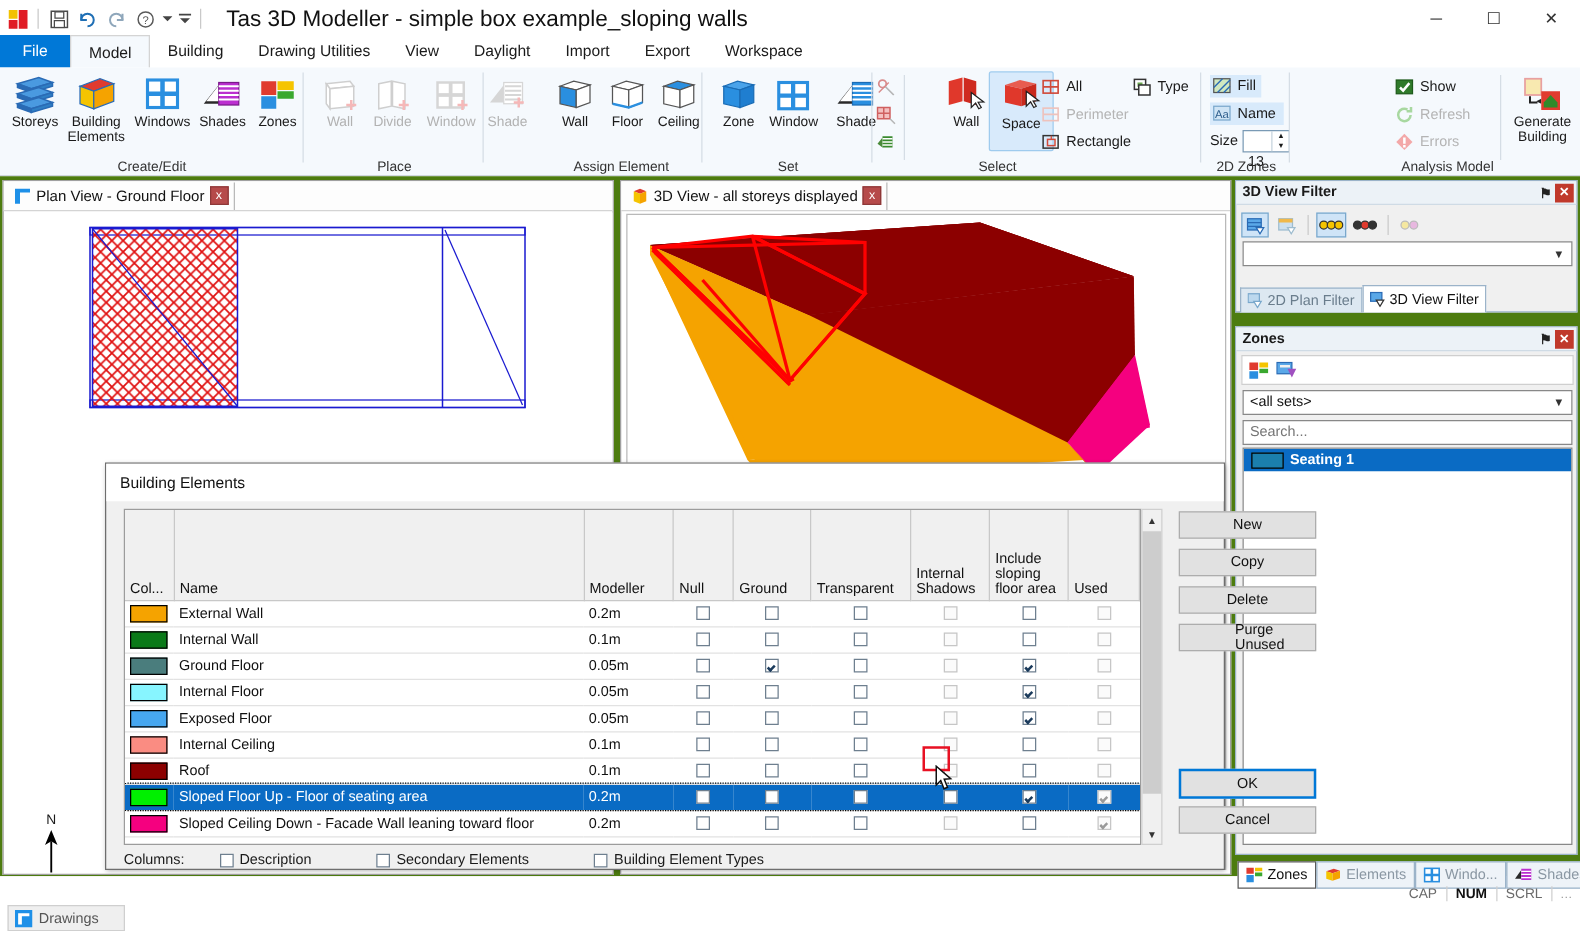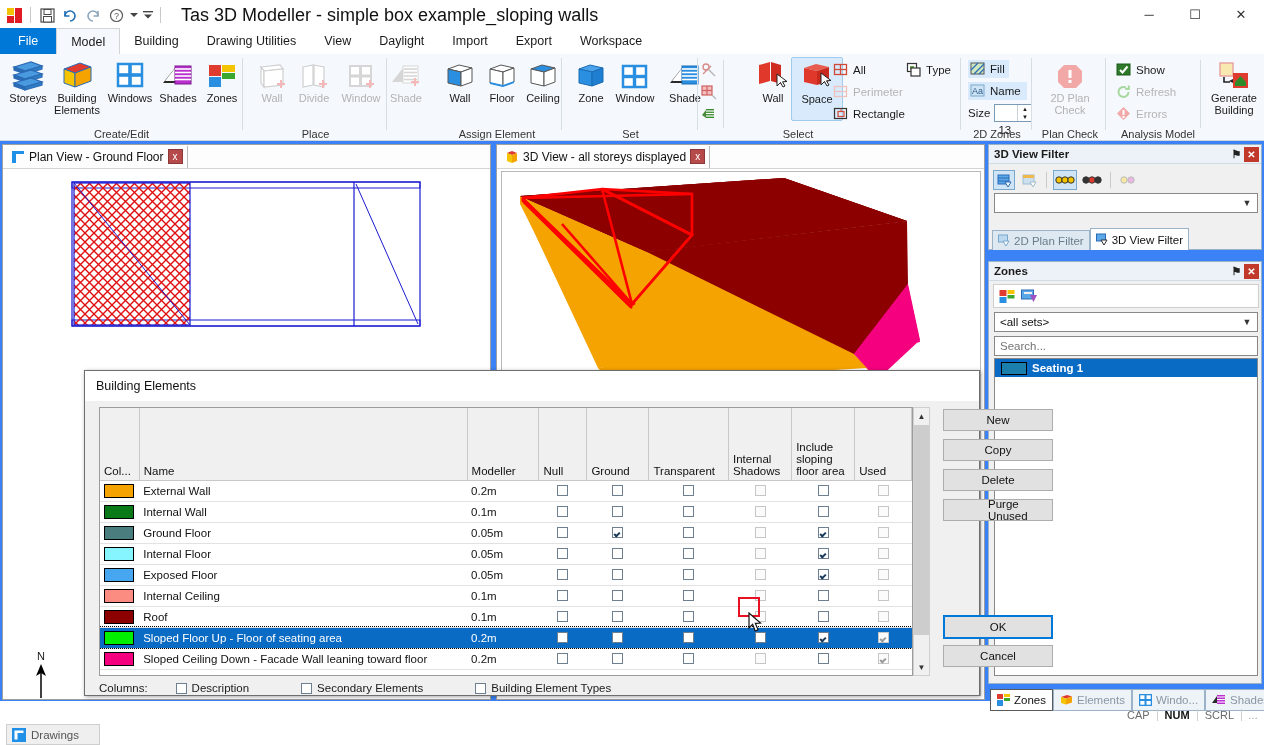--- a/index.html
+++ b/index.html
@@ -41,21 +41,21 @@
   .bigbtn .bico { height:34px; display:flex; align-items:flex-end; justify-content:center; }
   .bigbtn .blab { font-size:11px; text-align:center; line-height:11.5px; margin-top:2px; color:#1a1a1a; }
   .bigbtn.dis .blab { color:#b2b2b2; }
   .bigbtn.sel { background:#d8eafb; border:1px solid #9fcbee; border-radius:2px; }
   .smallrow { position:absolute; display:flex; align-items:center; gap:4px; font-size:11.5px; }
   .smallrow.dis { color:#b4b4b4; }
   .sico { width:16px; height:16px; position:relative; flex:0 0 16px; }
   svg.ri { display:block; }
 
   
-  #workspace { position:absolute; left:0; top:141px; width:1264px; height:560px; background:#3b82f6; }
+  #workspace { position:absolute; left:0; top:141px; width:1264px; height:560px; background:#4d7c0f; }
 
   .docpanel { position:absolute; background:#ffffff; border:1px solid #a0a0a0; }
   .doctab { position:absolute; left:0; top:0; height:24px; display:flex; align-items:center;
             background:#fdfdfd; border-bottom:1px solid #d4d4d4; padding-left:4px; width:100%; }
   .doctab .tabbox { display:flex; align-items:center; gap:4px; height:22px; padding:0 4px; border-right:1px solid #b9b9b9; }
   .doctab .tname { font-size:12px; color:#111; white-space:nowrap; }
   .xbtn { width:15px; height:15px; background:#b64a4a; color:#fff; font-size:10px; display:flex; align-items:center; justify-content:center; border:1px solid #8d3838; }
 
   
   .dock { position:absolute; background:#f0f0f0; border:1px solid #9bb3c9; }
@@ -522,34 +522,20 @@
         <span style="width:14px; display:flex; flex-direction:column; border-left:1px solid #c6d3dd;">
           <span style="font-size:6px; line-height:8px; text-align:center;">▲</span>
           <span style="font-size:6px; line-height:8px; text-align:center;">▼</span>
         </span>
       </span>
     </div>
     <div class="glabel">2D Zones</div>
     <div class="gsep"></div>
   </div>
 
-  <div class="rgroup" style="left:1034px; width:72px;">
-    <div class="bigbtn dis" style="left:6px; width:60px;">
-      <div class="bico">
-        <svg class="ri" width="30" height="30" viewBox="0 0 30 30">
-          <polygon points="9,4 21,4 27,10 27,21 21,27 9,27 3,21 3,10" fill="#f3a8a8"></polygon>
-          <rect x="13.5" y="9" width="3" height="8" fill="#fff"></rect>
-            <rect x="13.5" y="19" width="3" height="3" fill="#fff"></rect>
-        </svg>
-      </div>
-      <div class="blab"><span>2D Plan</span><br><span>Check</span></div>
-    </div>
-    <div class="glabel">Plan Check</div>
-    <div class="gsep"></div>
-  </div>
 
   <div class="rgroup" style="left:1108px; width:156px;">
     <div class="smallrow" style="left:8px; top:8px;">
       <span class="sico">
         <svg class="ri" width="16" height="16" viewBox="0 0 16 16">
             <rect x="1" y="2" width="13" height="11" fill="#2f7a2a" stroke="#1e5a1b" stroke-width="1"></rect>
             <path d="M4 8 L6.5 10.5 L11.5 4.5" fill="none" stroke="#fff" stroke-width="2"></path>
           </svg>
       </span>
       <span>Show</span>

